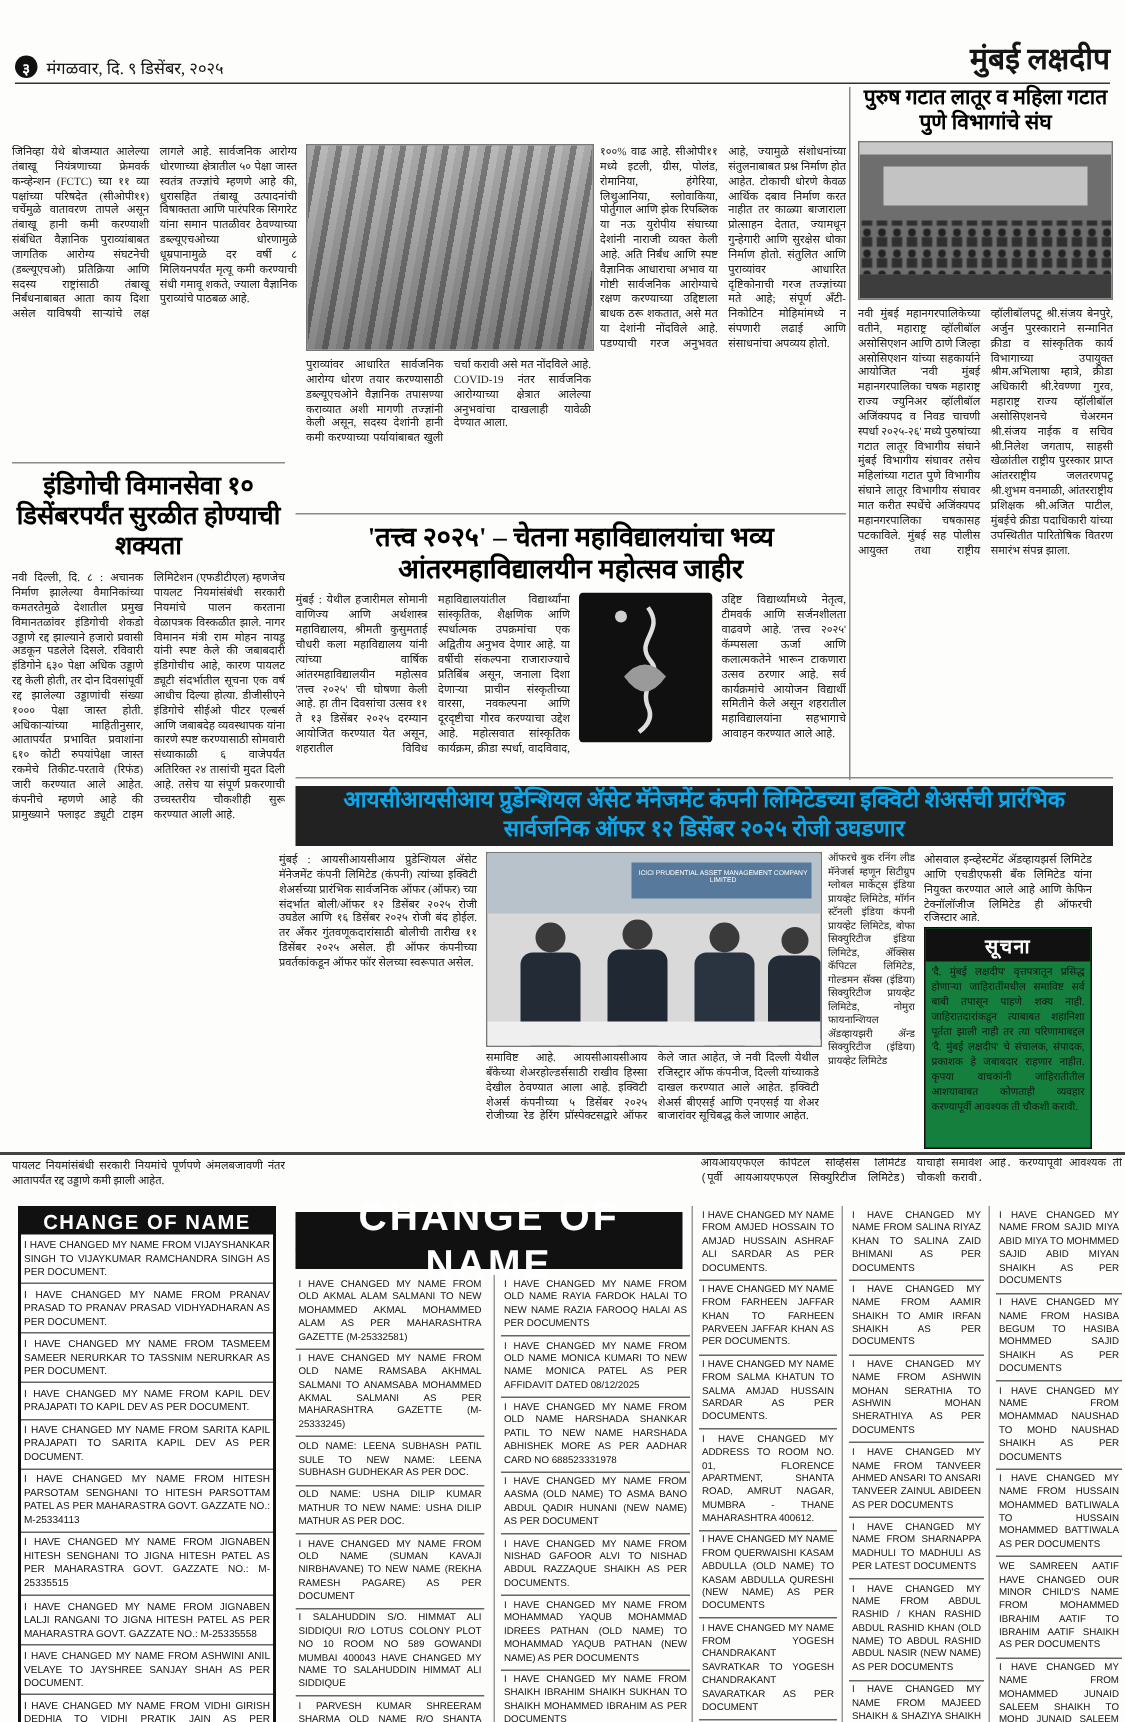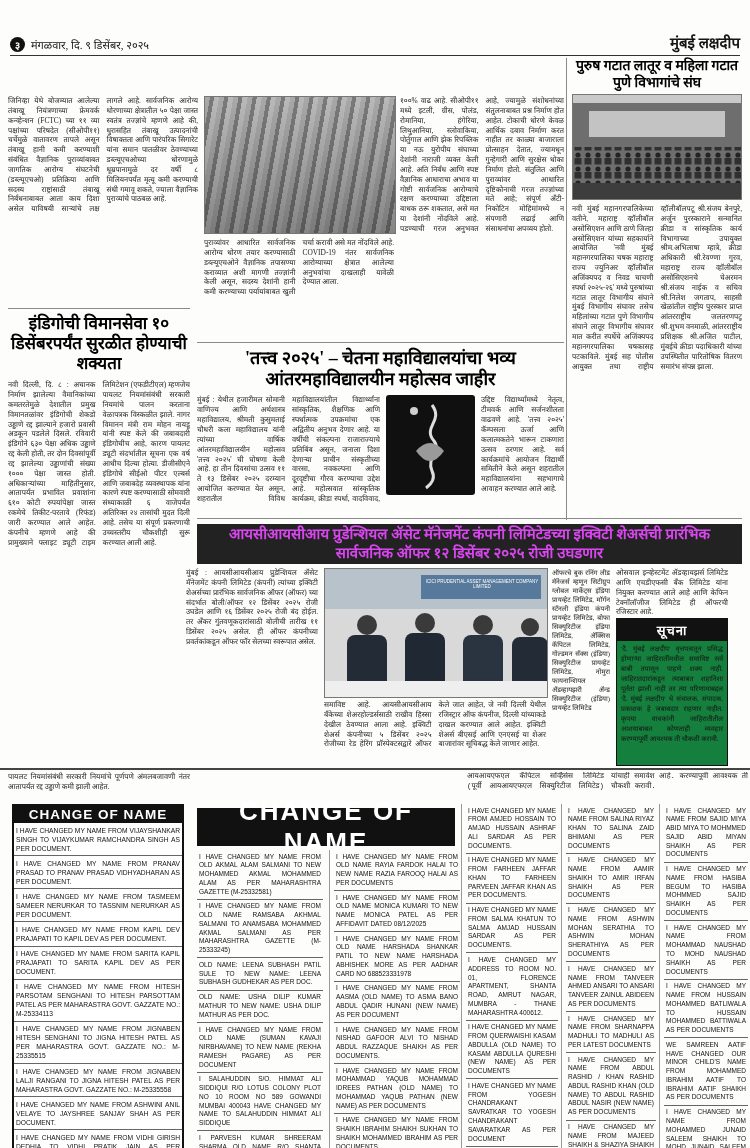--- a/index.html
+++ b/index.html
@@ -12,38 +12,38 @@
   .vline{background:#8a8a8a;width:1px;}
   .hline{background:#8a8a8a;height:1px;}
   .hline2{background:#444;height:2px;}
 
   
   .masthead{left:10px;top:30px;width:730px;height:22px;display:flex;justify-content:space-between;
             align-items:flex-end;border-bottom:1.5px solid #333;padding-bottom:3px;}
   .mast-left{display:flex;align-items:center;gap:6px;font-size:11px;}
   .pagenum{display:inline-flex;width:15px;height:15px;border-radius:50%;background:#111;color:#fff;
            align-items:center;justify-content:center;font-size:10px;font-weight:700;}
-  .mast-right{font-size:15px;font-weight:700;}
+  .mast-right{font-size:20px;font-weight:700;}
 
   
   .who-headline{left:0;top:0;width:556px;font-size:21px;line-height:1.1;letter-spacing:-0.3px;}
   .who-photo{background:
       linear-gradient(rgba(60,60,60,.25),rgba(20,20,20,.45)),
       repeating-linear-gradient(100deg,#cdcdcd 0 5px,#8f8f8f 5px 9px,#e3e3e3 9px 14px);
       border:1px solid #777;}
   
   .sports-photo svg{display:block;}
   
   .suchna{border:1.5px solid #111;background:#15803d;}
   .suchna-head{background:#111;color:#fff;text-align:center;font-size:13px;font-weight:700;
                padding:2px 0;letter-spacing:1px;}
   .suchna-body{padding:3px 4px;font-size:6.9px;line-height:1.45;text-align:justify;}
 
   
-  .ipo-band{background:#222;color:#d946ef;display:flex;align-items:center;justify-content:center;
+  .ipo-band{background:#222;color:#0ea5e9;display:flex;align-items:center;justify-content:center;
             text-align:center;font-size:15px;font-weight:700;line-height:1.25;padding:2px 8px;box-sizing:border-box;}
 
   
   .con-box{border:2px solid #111;background:#fff;}
   .con-box-head{background:#111;color:#fff;text-align:center;font-weight:700;font-size:13.5px;
                 font-family:"Liberation Sans",sans-serif;letter-spacing:1px;padding:1px 0;}
   .con-big-head{background:#111;color:#fff;text-align:center;font-weight:700;font-size:26px;
                 font-family:"Liberation Sans",sans-serif;letter-spacing:2px;display:flex;
                 align-items:center;justify-content:center;}
   .notices{font-family:"Liberation Sans",sans-serif;}

